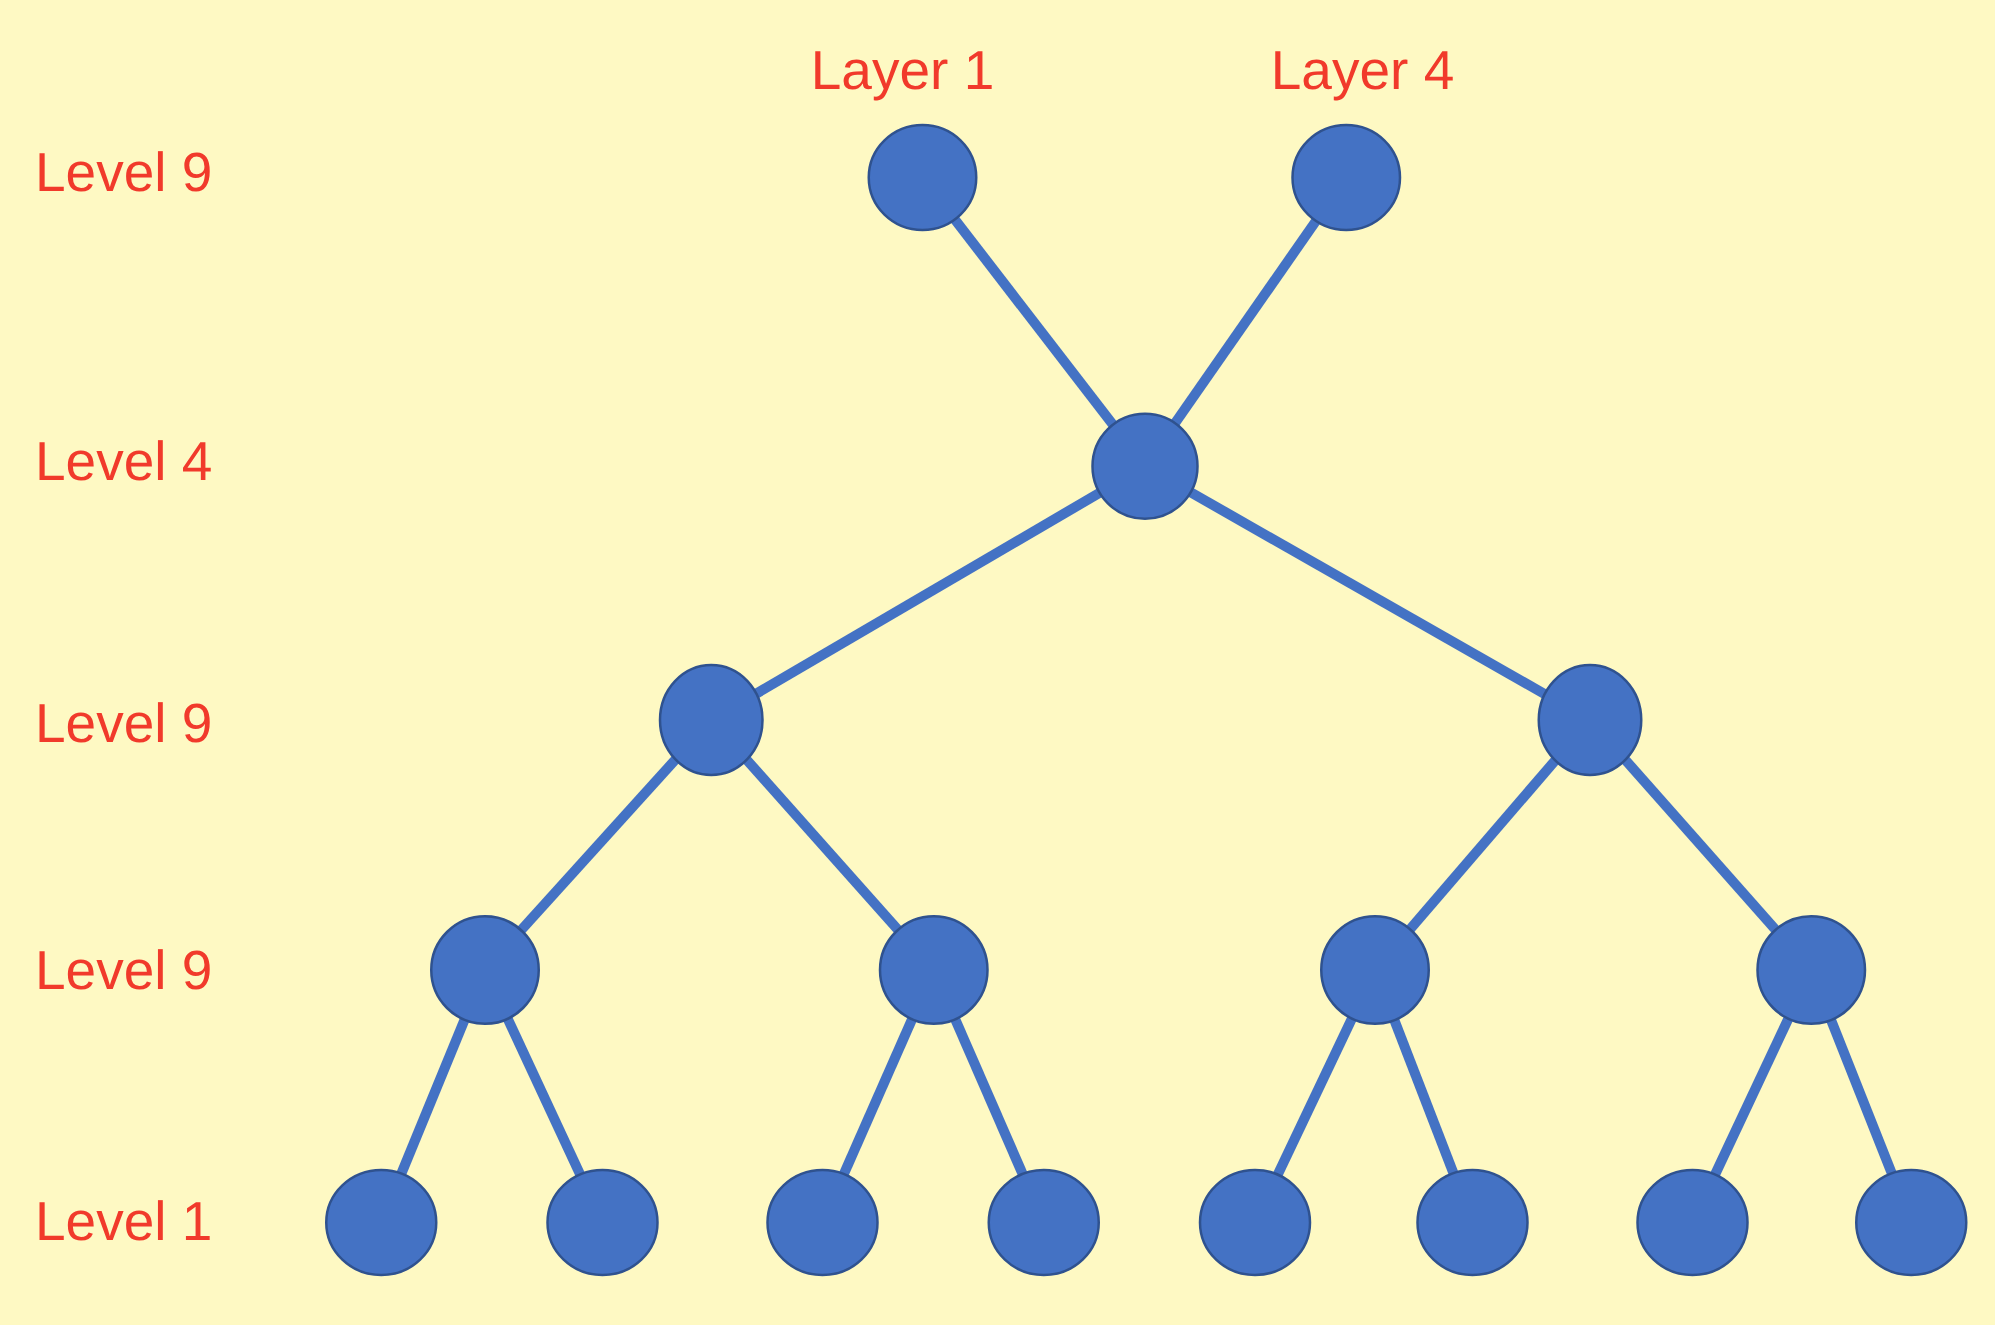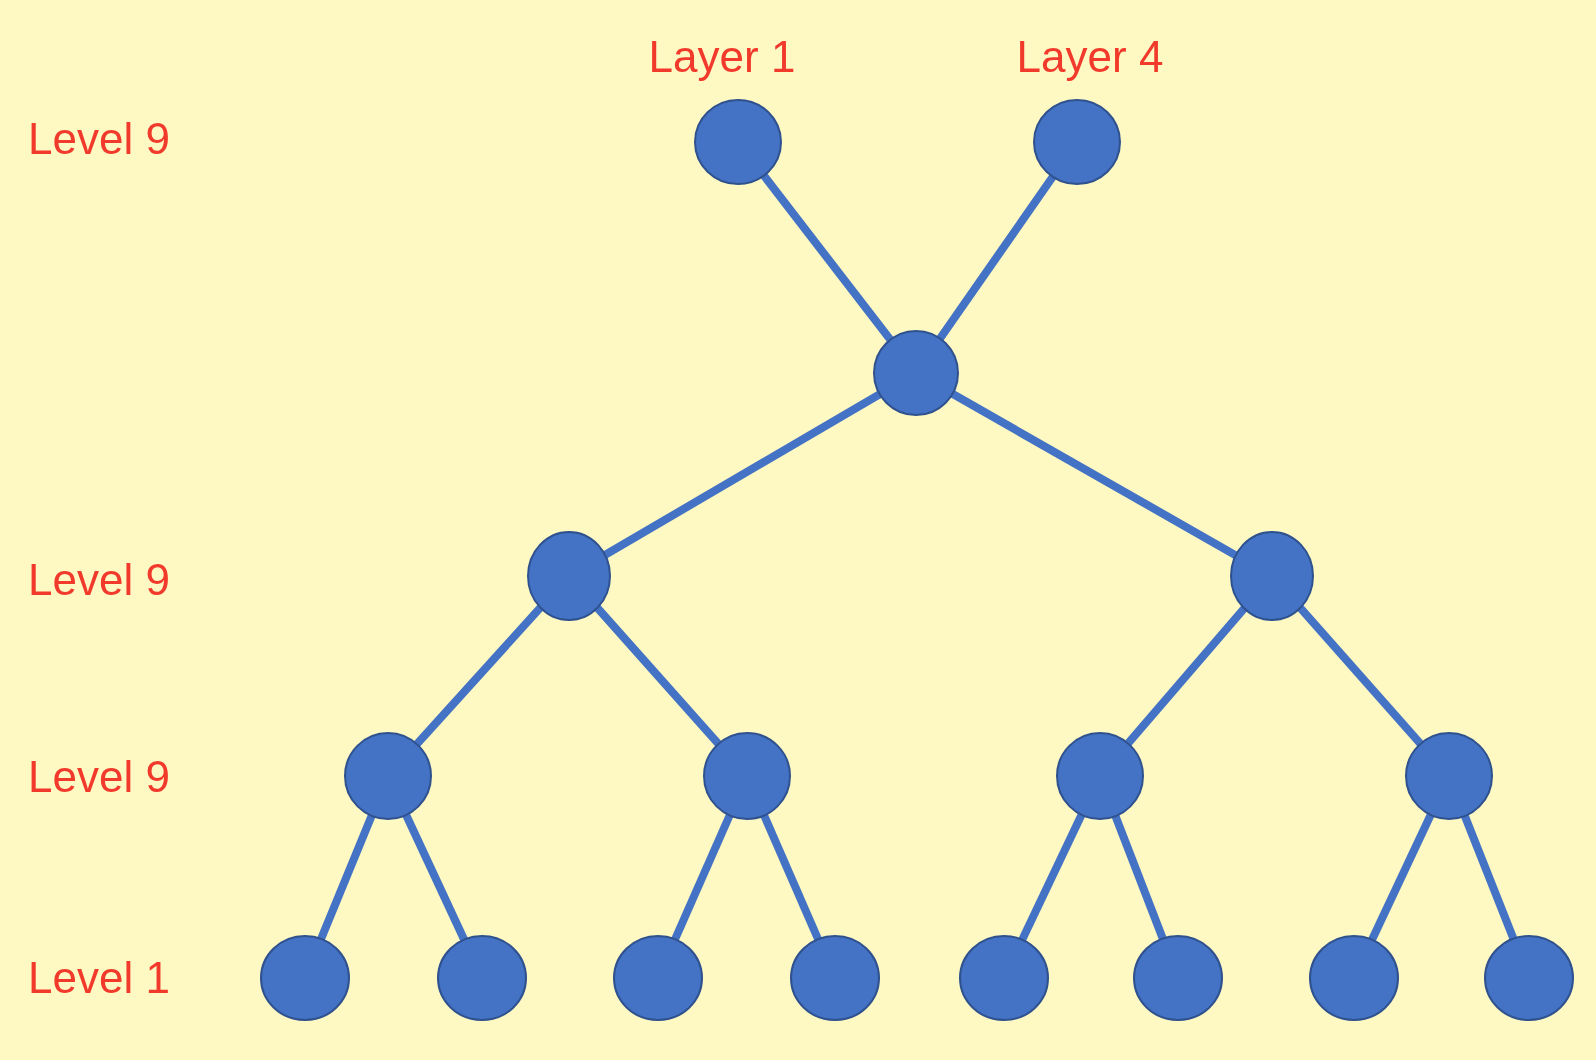--- a/index.html
+++ b/index.html
@@ -71,16 +71,17 @@
       <ellipse cx="1004" cy="978" rx="44" ry="42" fill="#4472C4" stroke="#2F528F" stroke-width="2"></ellipse>
       <ellipse cx="1178" cy="978" rx="44" ry="42" fill="#4472C4" stroke="#2F528F" stroke-width="2"></ellipse>
       <ellipse cx="1354" cy="978" rx="44" ry="42" fill="#4472C4" stroke="#2F528F" stroke-width="2"></ellipse>
       <ellipse cx="1529" cy="978" rx="44" ry="42" fill="#4472C4" stroke="#2F528F" stroke-width="2"></ellipse>
     </svg>
 
   <div class="label col-label centered" style="top: 57px; left: 722px; color: rgb(241, 58, 43);">Layer 1</div>
   <div class="label col-label centered" style="top: 57px; left: 1090px; color: rgb(241, 58, 43);">Layer 4</div>
 
   <div class="label row-label v-centered" style="top: 139px; left: 28px; color: rgb(241, 58, 43);">Level 9</div>
+  <div class="label row-label v-centered" style="top: 370px; left: 28px; color: rgb(241, 58, 43);">Level 4</div>
   <div class="label row-label v-centered" style="top: 580px; left: 28px; color: rgb(241, 58, 43);">Level 9</div>
   <div class="label row-label v-centered" style="top: 777px; left: 28px; color: rgb(241, 58, 43);">Level 9</div>
   <div class="label row-label v-centered" style="top: 978px; left: 28px; color: rgb(241, 58, 43);">Level 1</div>
 </div>
 
 </body></html>

